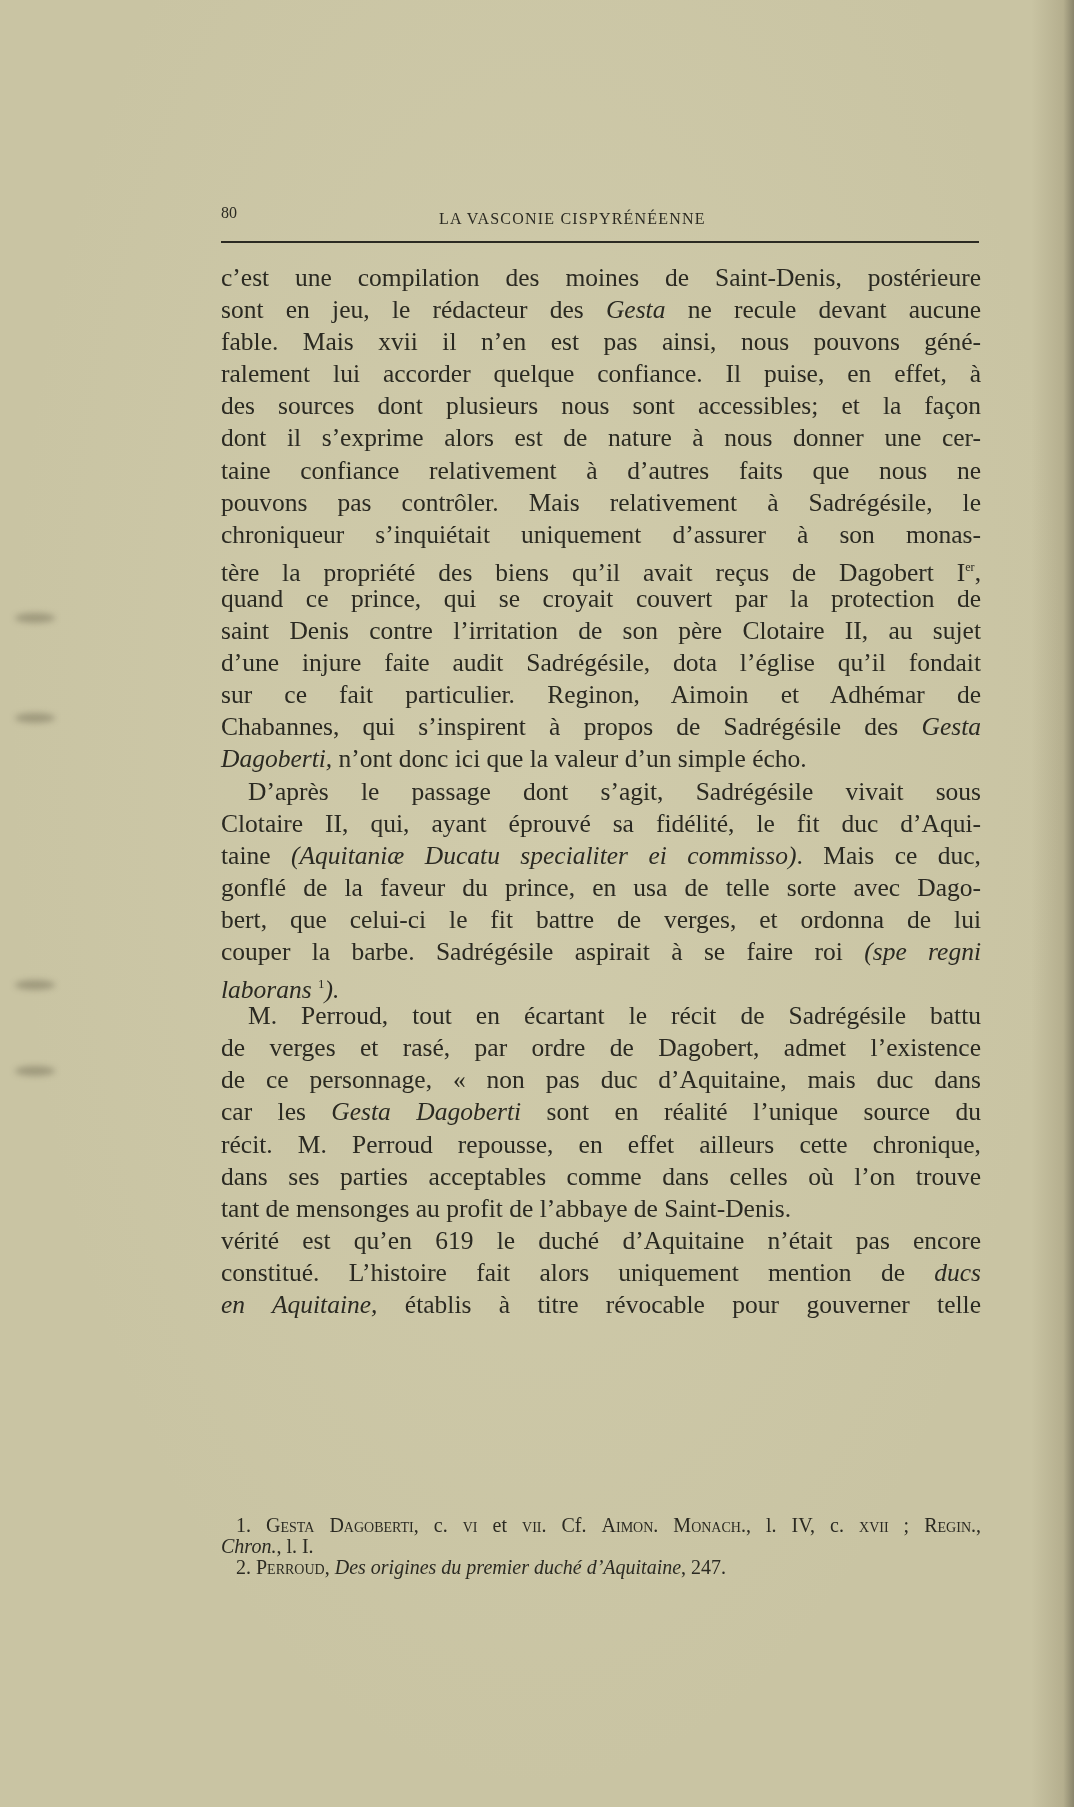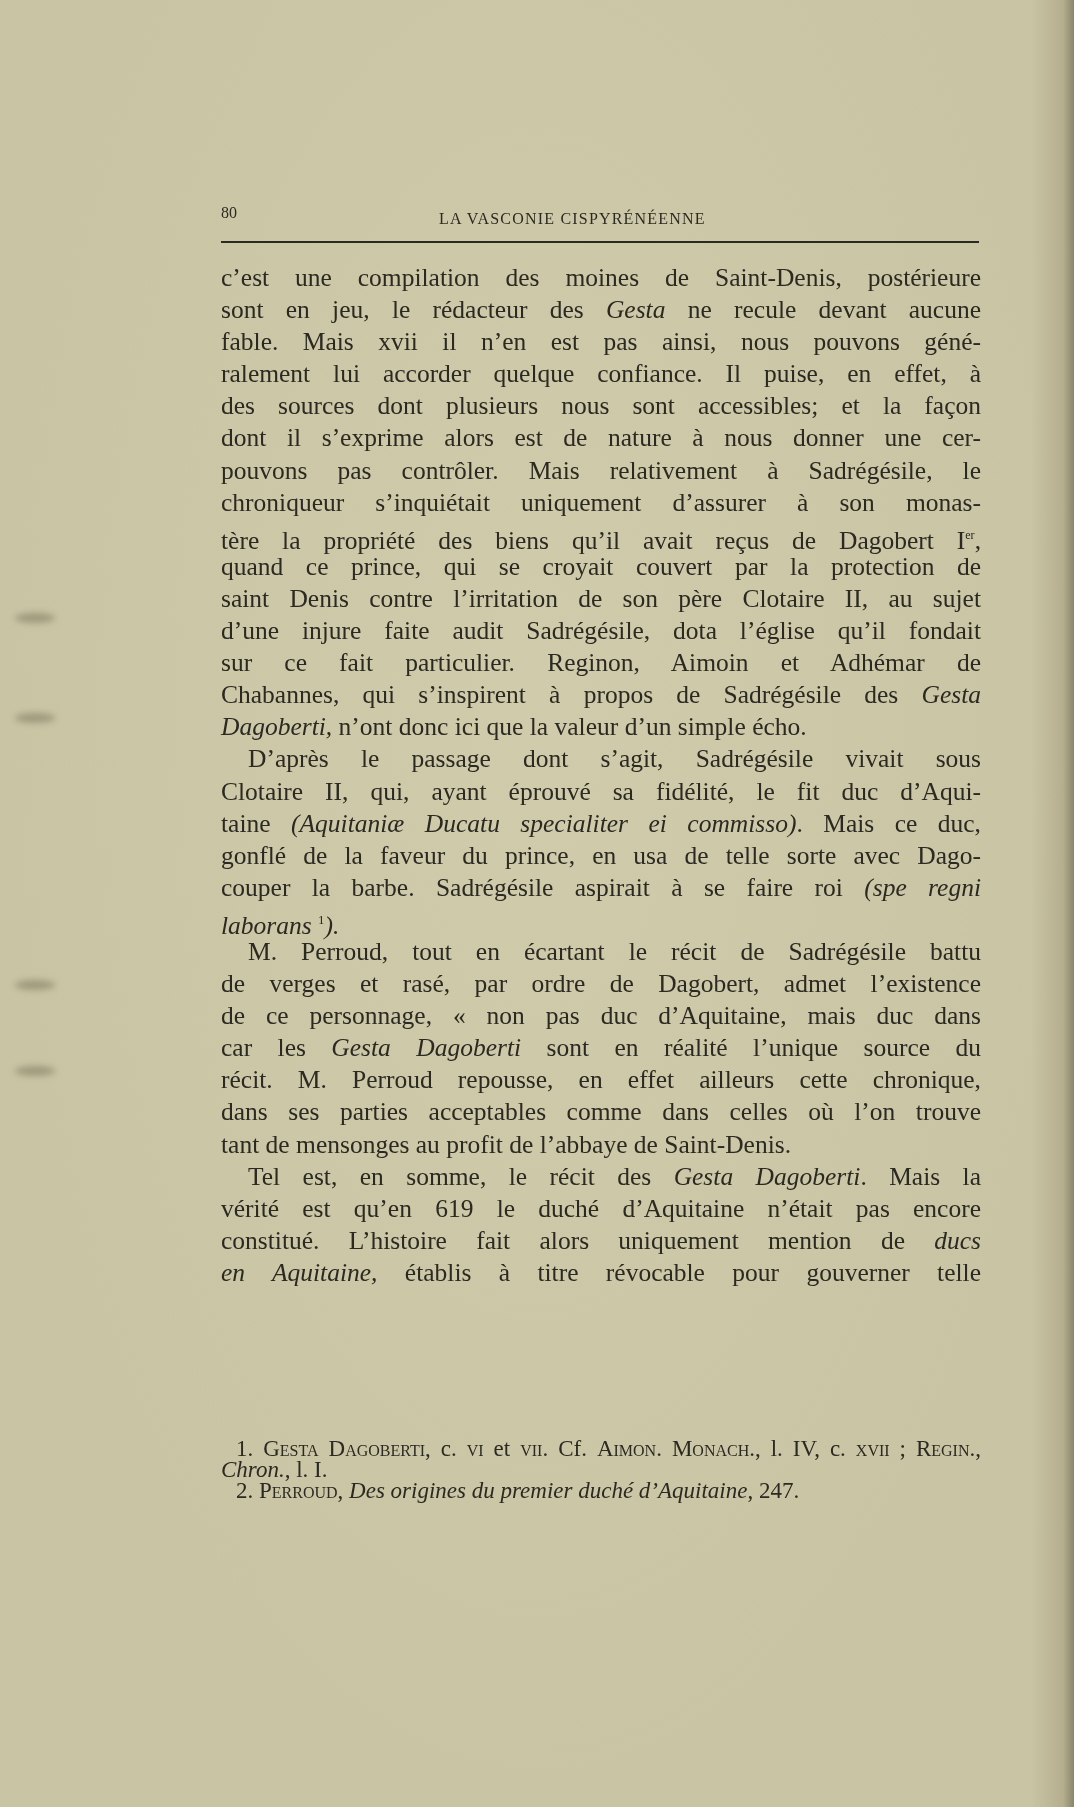--- a/index.html
+++ b/index.html
@@ -16,21 +16,21 @@
   .page { position:absolute; left:221px; top:200px; width:760px; }
   .header { position:relative; height:36px; }
   .page-num { position:absolute; left:0; top:4px; font-size:16px; }
   .running-title { position:absolute; left:218px; top:10px; font-size:16px; letter-spacing:1.2px; }
   .rule { position:absolute; left:0; top:41px; width:758px; border-top:2px solid #2b2a22; }
   .body { position:absolute; left:0; top:62px; width:760px; font-size:25.5px; line-height:32.1px; text-align:justify; }
   .line { display:block; white-space:nowrap; text-align-last:justify; height:32.1px; }
   .line.last { text-align-last:left; }
   .indent { padding-left:27px; }
   i { font-style:italic; }
-  .foot { position:absolute; left:0; top:1238px; width:760px; font-size:23px; line-height:21px; }
+  .foot { position:absolute; left:0; top:1315px; width:760px; font-size:20px; line-height:21px; }
   .foot .line { height:21px; }
   .mark { position:absolute; left:15px; width:40px; height:10px; border-radius:50%; background:rgba(80,75,55,0.35); filter:blur(3px); }
 </style>
 </head>
 <body>
 
 <div class="mark" style="top:613px;"></div>
 <div class="mark" style="top:713px;"></div>
 <div class="mark" style="top:980px;"></div>
 <div class="mark" style="top:1066px;"></div>
@@ -42,43 +42,44 @@
     <div class="rule"></div>
   </div>
 
   <div class="body">
     <span class="line"><span>c’est une compilation des moines de Saint-Denis, postérieure</span></span>
     <span class="line"><span>sont en jeu, le rédacteur des </span><i>Gesta</i><span> ne recule devant aucune</span></span>
     <span class="line"><span>fable. Mais xvii il n’en est pas ainsi, nous pouvons géné-</span></span>
     <span class="line"><span>ralement lui accorder quelque confiance. Il puise, en effet, à</span></span>
     <span class="line"><span>des sources dont plusieurs nous sont accessibles; et la façon</span></span>
     <span class="line"><span>dont il s’exprime alors est de nature à nous donner une cer-</span></span>
+    <span class="line"><span>taine confiance relativement à d’autres faits que nous ne</span></span>
     <span class="line"><span>pouvons pas contrôler. Mais relativement à Sadrégésile, le</span></span>
     <span class="line"><span>chroniqueur s’inquiétait uniquement d’assurer à son monas-</span></span>
     <span class="line"><span>tère la propriété des biens qu’il avait reçus de Dagobert I</span><sup style="font-size:12px">er</sup><span>,</span></span>
     <span class="line"><span>quand ce prince, qui se croyait couvert par la protection de</span></span>
     <span class="line"><span>saint Denis contre l’irritation de son père Clotaire II, au sujet</span></span>
     <span class="line"><span>d’une injure faite audit Sadrégésile, dota l’église qu’il fondait</span></span>
     <span class="line"><span>sur ce fait particulier. Reginon, Aimoin et Adhémar de</span></span>
     <span class="line"><span>Chabannes, qui s’inspirent à propos de Sadrégésile des </span><i>Gesta</i></span>
     <span class="line last"><i>Dagoberti,</i><span> n’ont donc ici que la valeur d’un simple écho.</span></span>
     <span class="line indent"><span>D’après le passage dont s’agit, Sadrégésile vivait sous</span></span>
     <span class="line"><span>Clotaire II, qui, ayant éprouvé sa fidélité, le fit duc d’Aqui-</span></span>
     <span class="line"><span>taine </span><i>(Aquitaniæ Ducatu specialiter ei commisso)</i><span>. Mais ce duc,</span></span>
     <span class="line"><span>gonflé de la faveur du prince, en usa de telle sorte avec Dago-</span></span>
+    <span class="line"><span>bert, que celui-ci le fit battre de verges, et ordonna de lui</span></span>
     <span class="line"><span>couper la barbe. Sadrégésile aspirait à se faire roi </span><i>(spe regni</i></span>
     <span class="line last"><i>laborans </i><sup style="font-size:13px">1</sup><i>).</i></span>
     <span class="line indent"><span>M. Perroud, tout en écartant le récit de Sadrégésile battu</span></span>
     <span class="line"><span>de verges et rasé, par ordre de Dagobert, admet l’existence</span></span>
     <span class="line"><span>de ce personnage, « non pas duc d’Aquitaine, mais duc dans</span></span>
     <span class="line"><span>car les </span><i>Gesta Dagoberti</i><span> sont en réalité l’unique source du</span></span>
     <span class="line"><span>récit. M. Perroud repousse, en effet ailleurs cette chronique,</span></span>
     <span class="line"><span>dans ses parties acceptables comme dans celles où l’on trouve</span></span>
     <span class="line last"><span>tant de mensonges au profit de l’abbaye de Saint-Denis.</span></span>
-    <span class="line indent"><span>Tel est, en somme, le récit des </span><i>Gesta Dagoberti</i><span>. Mais la</span></span>
     <span class="line"><span>vérité est qu’en 619 le duché d’Aquitaine n’était pas encore</span></span>
     <span class="line"><span>constitué. L’histoire fait alors uniquement mention de </span><i>ducs</i></span>
     <span class="line"><i>en Aquitaine,</i><span> établis à titre révocable pour gouverner telle</span></span>
   </div>
 
   <div class="foot">
     <span class="line indent" style="padding-left:15px"><span>1. </span><span style="font-variant:small-caps">Gesta Dagoberti</span><span>, c. </span><span style="font-variant:small-caps">vi</span><span> et </span><span style="font-variant:small-caps">vii</span><span>. Cf. </span><span style="font-variant:small-caps">Aimon. Monach.</span><span>, l. IV, c. </span><span style="font-variant:small-caps">xvii</span><span> ; </span><span style="font-variant:small-caps">Regin.</span><span>,</span></span>
     <span class="line last"><i>Chron.</i><span>, l. I.</span></span>
     <span class="line last" style="padding-left:15px"><span>2. </span><span style="font-variant:small-caps">Perroud</span><span>, </span><i>Des origines du premier duché d’Aquitaine</i><span>, 247.</span></span>
   </div>

